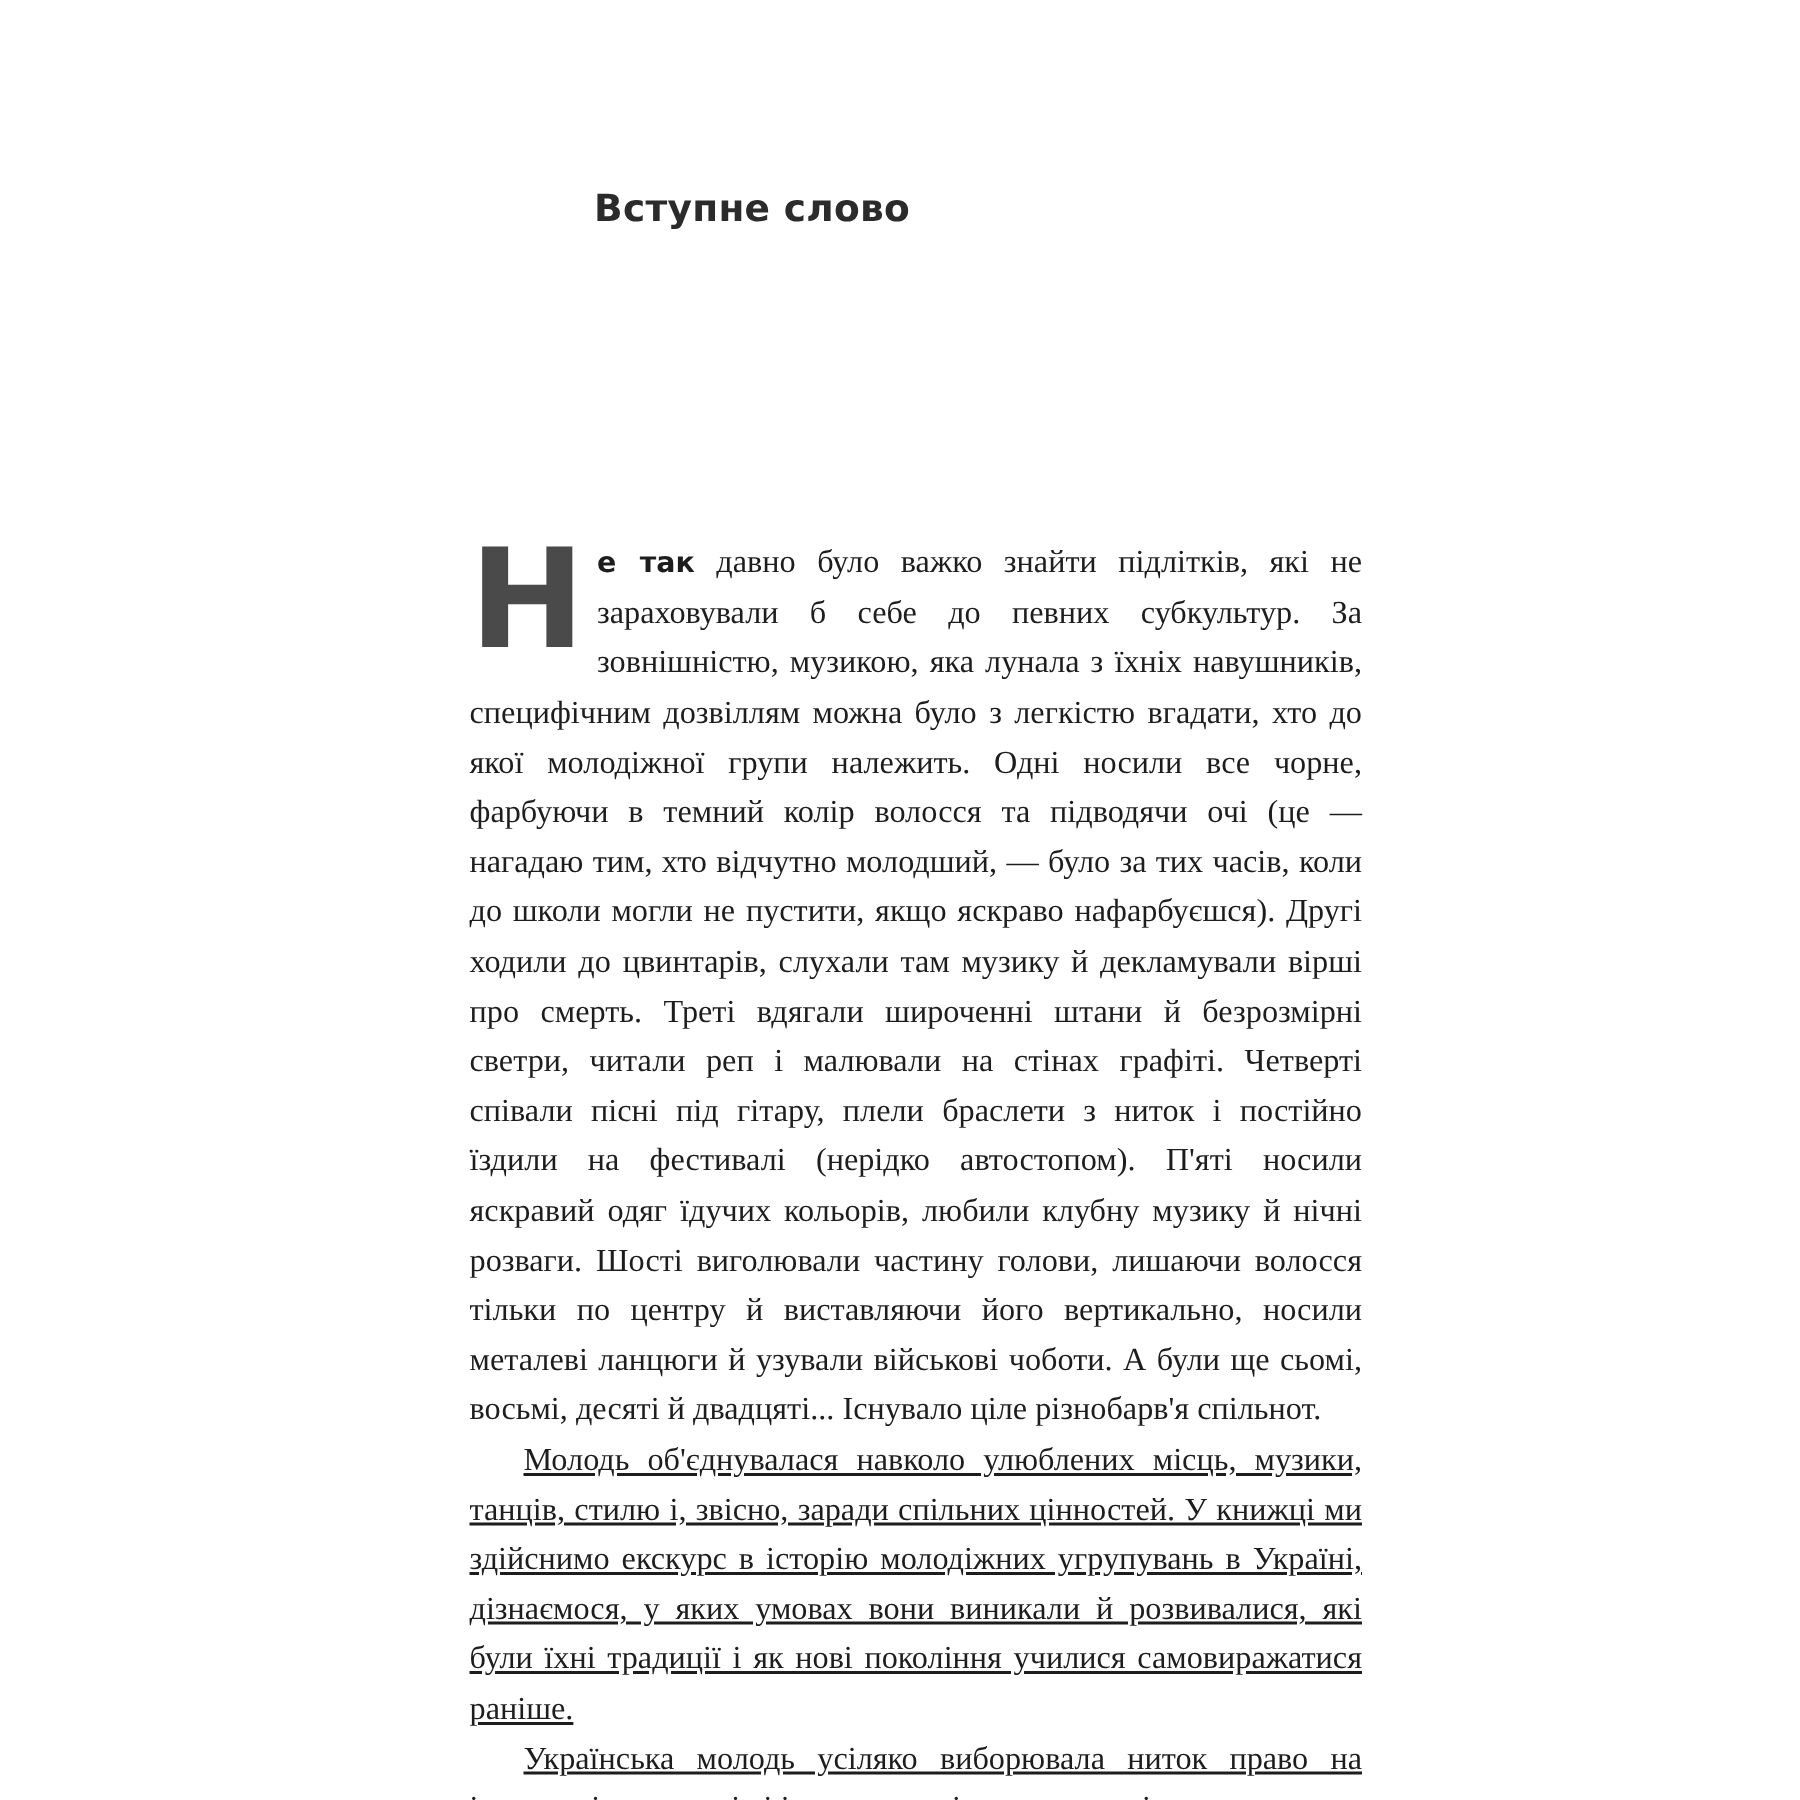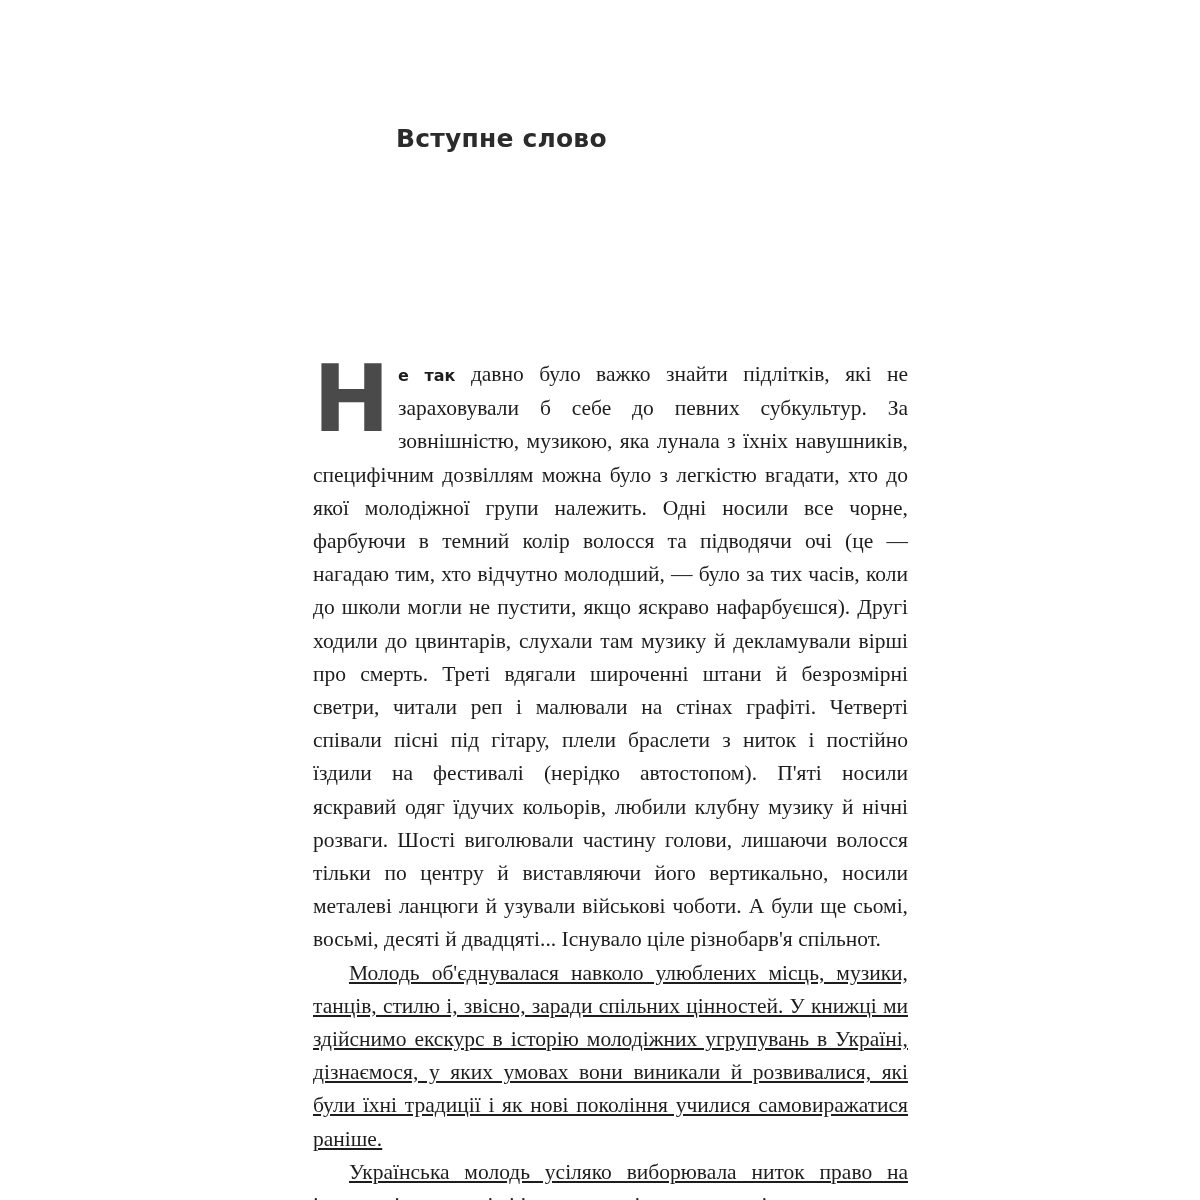--- a/index.html
+++ b/index.html
@@ -53,21 +53,21 @@
     font-weight: 700;
     font-size: 92px;
     line-height: 76px;
     color: #4a4a4a;
     margin: 4px 8px 0 0;
     padding: 0;
   }
   .lead-bold {
     font-family: "DejaVu Sans", sans-serif;
     font-weight: 700;
-    font-size: 16px;
+    font-size: 19px;
     color: #1d1d1d;
   }
   .first-para {
     text-indent: 0;
   }
 </style>
 </head>
 <body>
 
 <div class="page">

